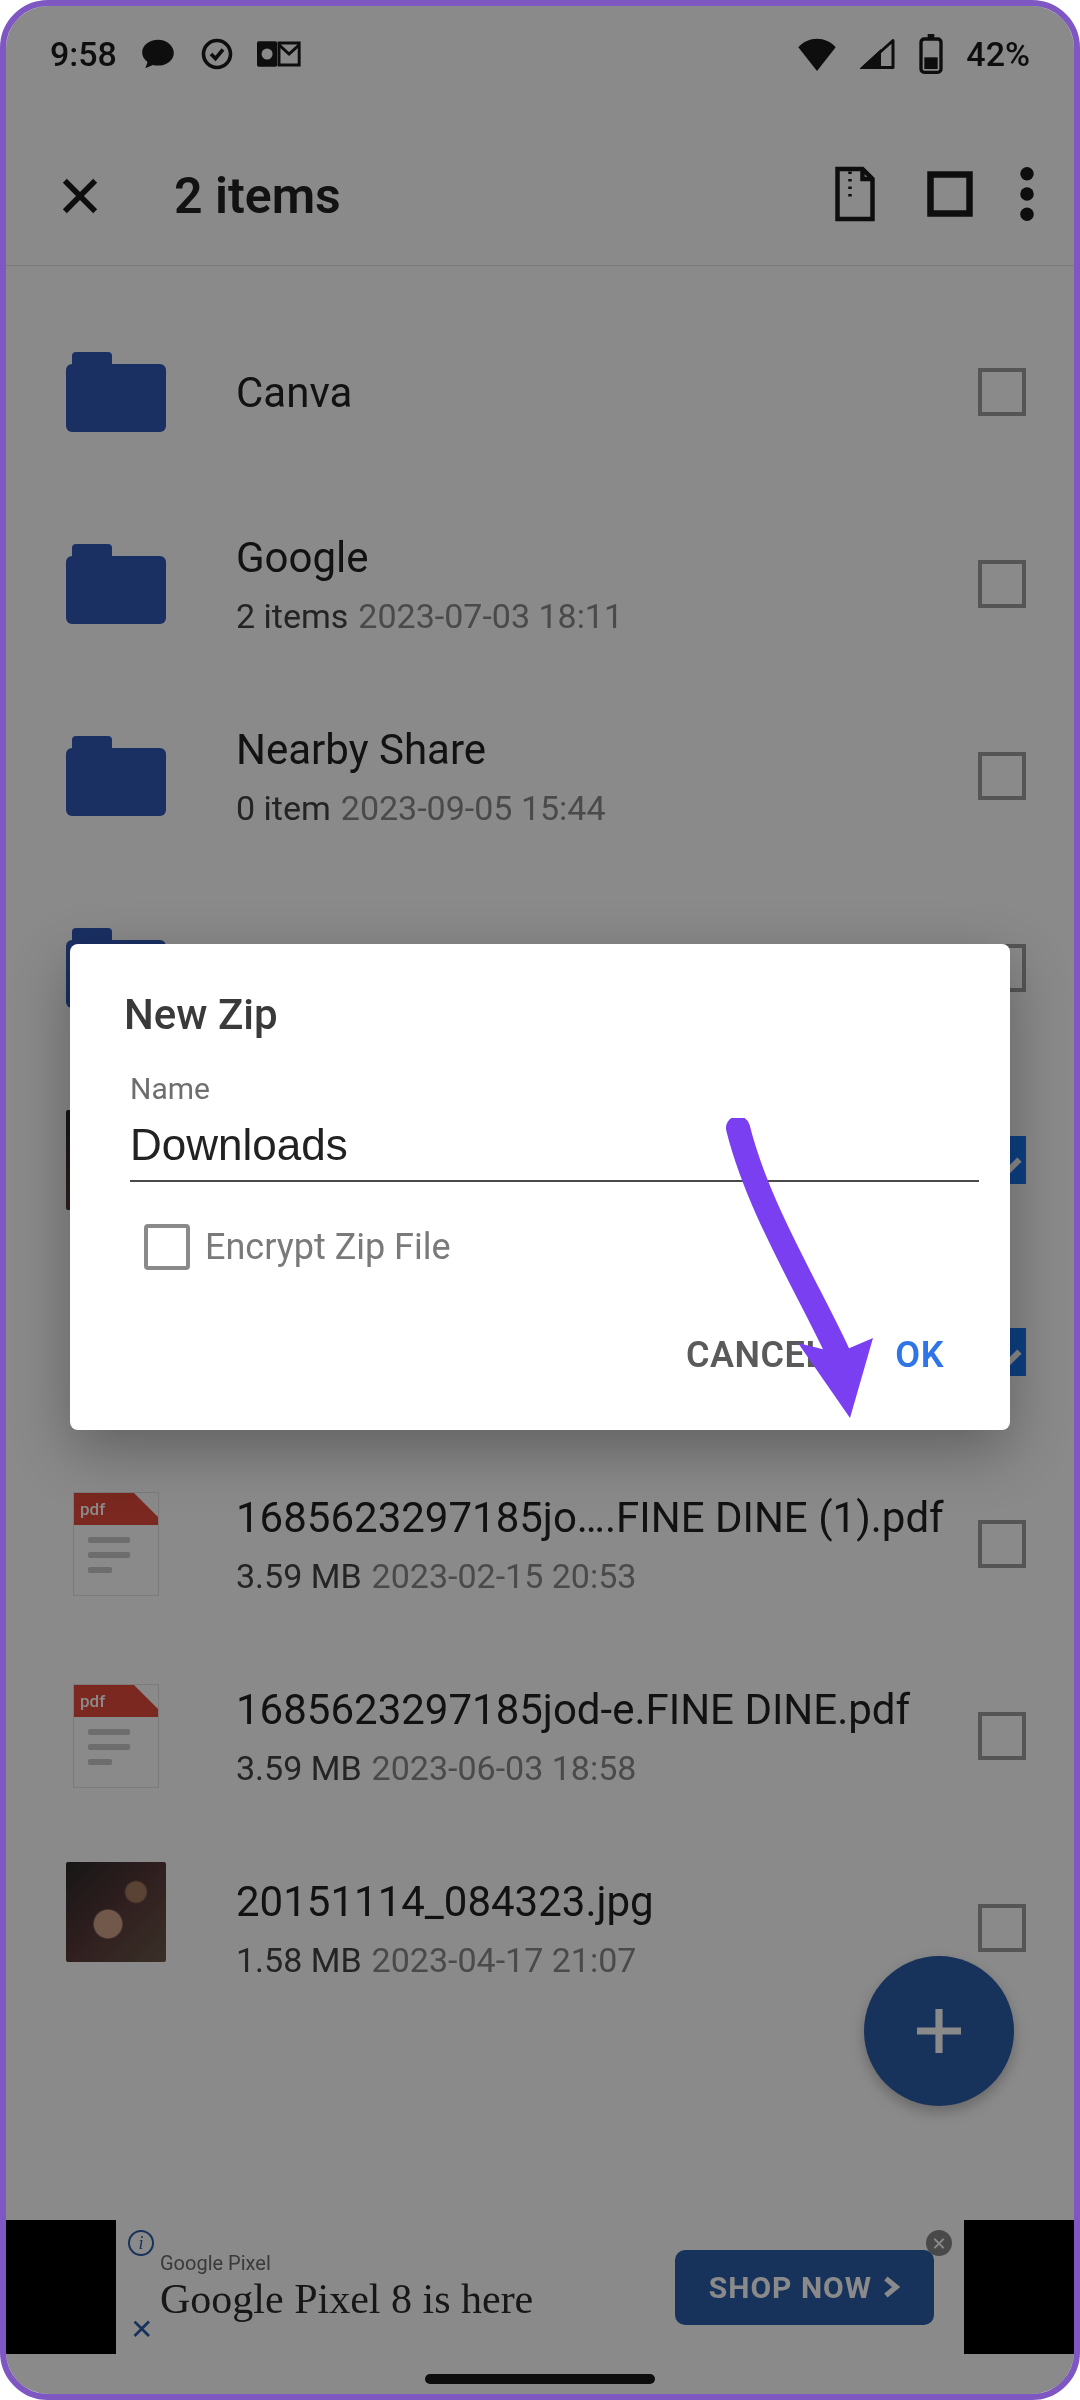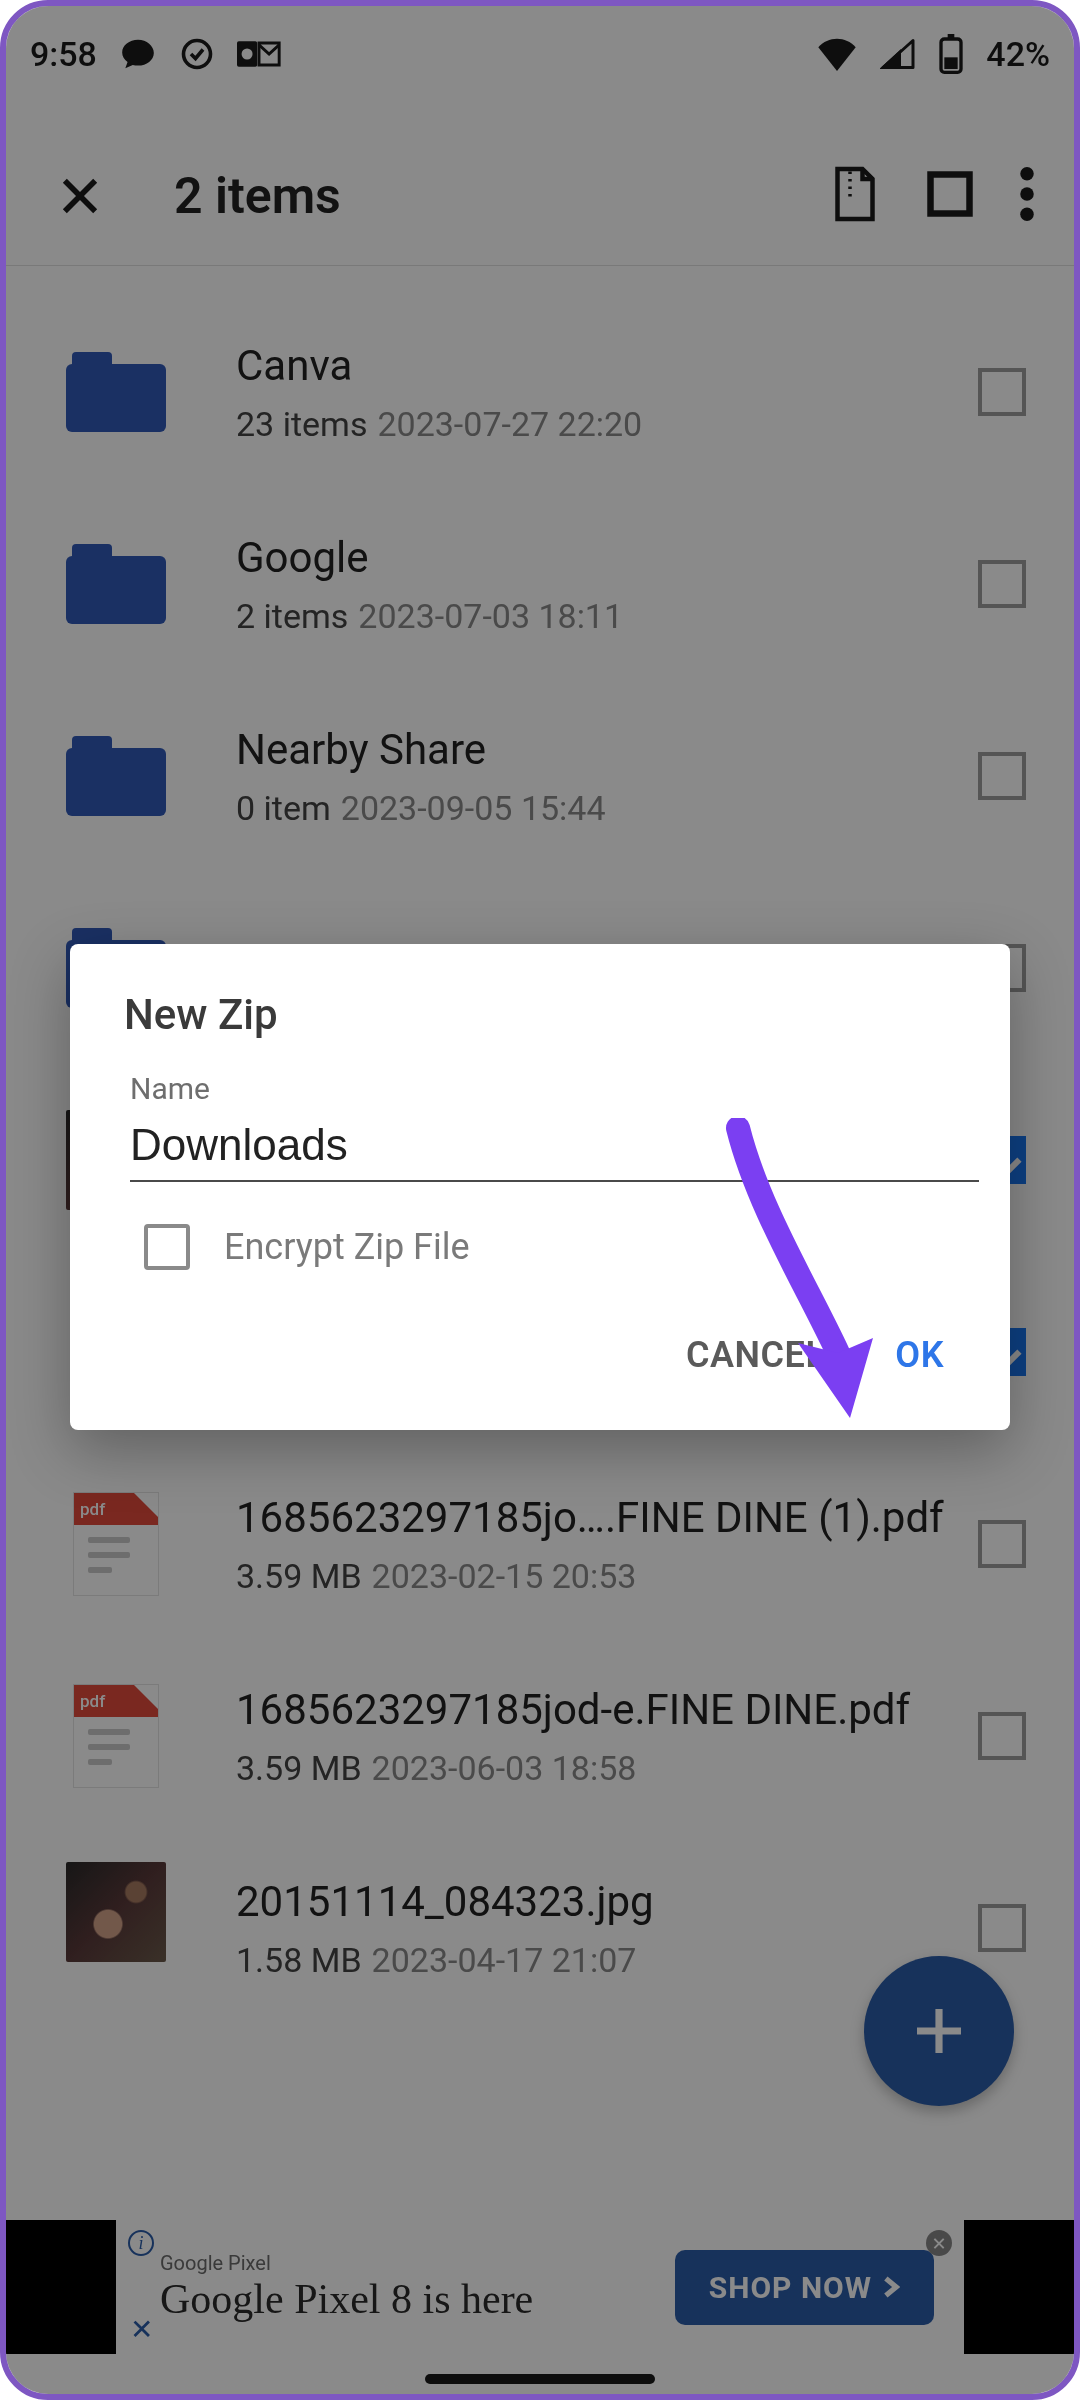--- a/index.html
+++ b/index.html
@@ -1,20 +1,20 @@
 <!DOCTYPE html>
 <html><head>
 <meta charset="utf-8">
 <style>
   * { box-sizing: border-box; margin: 0; padding: 0; }
   html, body { width: 1080px; height: 2400px; font-family: Roboto, "Helvetica Neue", Arial, sans-serif; background: #fff; overflow: hidden; }
   .screen { position: relative; width: 1080px; height: 2400px; background: #fff; border: 6px solid #7e57c2; border-radius: 48px; overflow: hidden; }
 
   
-  .statusbar { position: absolute; top: 0; left: 0; right: 0; height: 96px; display: flex; align-items: center; justify-content: space-between; padding: 0 24px; font-size: 34px; font-weight: 500; color: #1b1b1b; }
+  .statusbar { position: absolute; top: 0; left: 0; right: 0; height: 96px; display: flex; align-items: center; justify-content: space-between; padding: 0 44px; font-size: 34px; font-weight: 500; color: #1b1b1b; }
   .statusbar .left, .statusbar .right { display: flex; align-items: center; gap: 22px; }
   .statusbar svg { display: block; }
 
   
   .appbar { position: absolute; top: 120px; left: 0; right: 0; height: 140px; display: flex; align-items: center; padding: 0 40px; border-bottom: 1px solid #e0e0e0; }
   .appbar .close { width: 68px; height: 68px; display:flex; align-items:center; justify-content:center; }
   .appbar .title { font-size: 50px; font-weight: 600; color: #222; margin-left: 60px; flex: 1; }
   .appbar .actions { display:flex; align-items:center; gap: 44px; }
 
   
@@ -66,21 +66,21 @@
   .navbar{ position:absolute; bottom:10px; left:50%; transform:translateX(-50%); width:230px; height:10px; background:#1b1b1b; border-radius:6px;}
 
   
   .scrim{ position:absolute; inset:0; background:rgba(0,0,0,.46);}
   .dialog{ position:absolute; left:64px; right:64px; top:938px; background:#fff; border-radius:8px; padding:46px 0 30px 0; box-shadow:0 20px 60px rgba(0,0,0,.3);}
   .dialog .dtitle{ font-size:42px; color:#3a3a3a; font-weight:500; padding:0 54px;}
   .dialog .field{ padding:32px 31px 0 60px;}
   .dialog .lbl{ font-size:30px; color:#6e6e6e;}
   .dialog .inputwrap{ border-bottom:2px solid #4a4a4a; padding:10px 0 10px 0; margin-top:4px;}
   .dialog .input{ border:none; outline:none; font-size:44px; color:#222; width:100%; background:transparent;}
-  .dialog .checkrow{ display:flex; align-items:center; gap:34px; padding:42px 60px 10px 74px;}
+  .dialog .checkrow{ display:flex; align-items:center; gap:15px; padding:42px 60px 10px 74px;}
   .dialog .cbox{ width:46px; height:46px; border:4px solid #8a8a8a; border-radius:4px;}
   .dialog .ctext{ font-size:36px; color:#7a7a7a;}
   .dialog .btns{ display:flex; justify-content:flex-end; gap:70px; padding:54px 66px 24px 0;}
   .dialog .btn{ font-size:36px; font-weight:600; letter-spacing:.5px;}
   .dialog .btn.cancel{ color:#5a5a5a;}
   .dialog .btn.ok{ color:#2e76e8;}
 
   
   .arrow{ position:absolute; left:692px; top:1112px; pointer-events:none; }
 </style>
@@ -156,21 +156,20 @@
   <div class="filelist" id="filelist">
       <div class="row">
         <div class="thumb">
           <div class="folder-ic">
             <div class="tab"></div>
             <div class="body"></div>
           </div>
         </div>
         <div class="info">
           <div class="name">Canva</div>
-          <div class="meta"><span>23 items</span><span class="date">2023-07-27 22:20</span></div>
         </div>
         <div class="chk"></div>
       </div>
       <div class="row">
         <div class="thumb">
           <div class="folder-ic">
             <div class="tab"></div>
             <div class="body"></div>
           </div>
         </div>

